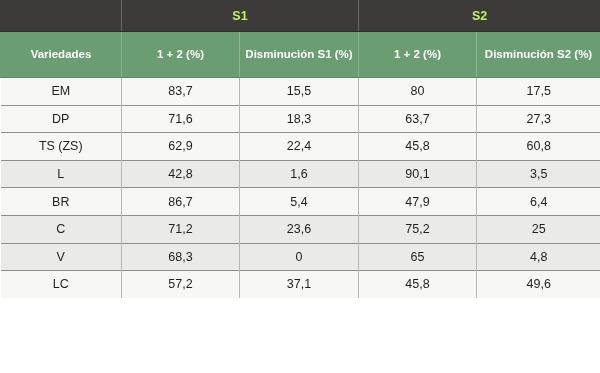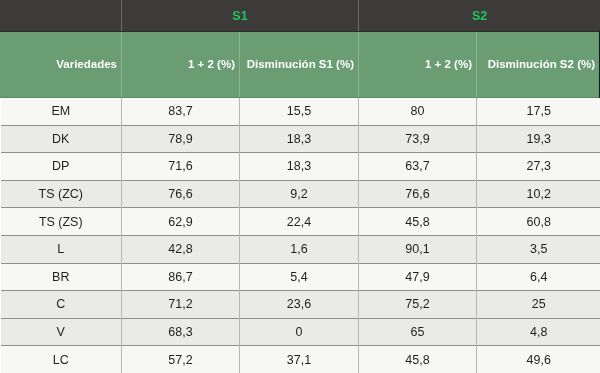--- a/index.html
+++ b/index.html
@@ -26,21 +26,21 @@
   }
   table.data-table col.c-var      { width: 121px; }
   table.data-table col.c-s1a      { width: 118px; }
   table.data-table col.c-s1b      { width: 119px; }
   table.data-table col.c-s2a      { width: 118px; }
   table.data-table col.c-s2b      { width: 124px; }
 
   
   tr.group-row > th {
     background: #3d3b39;
-    color: #22c55e;
+    color: #bef264;
     height: 30px;
     font-size: 12.5px;
     font-weight: bold;
     text-align: center;
     vertical-align: middle;
     padding: 0;
     border: 1px solid #3d3b39;
     border-bottom: 1px solid #2e2c2b;
   }
   tr.group-row > th.blank-cell {
@@ -52,35 +52,35 @@
     border-right: 1px solid #6e6b68;
   }
 
   
   tr.sub-row > th {
     background: #6b9d72;
     color: #ffffff;
     height: 45px;
     font-size: 11.5px;
     font-weight: bold;
-    text-align: right;
+    text-align: center;
     vertical-align: middle;
-    padding: 10px 4px;
+    padding: 0 4px;
     line-height: 1.25;
     border-left: 1px solid #8cb492;
     border-right: 1px solid #8cb492;
     border-top: 0;
     border-bottom: 1px solid #5c8a63;
     margin-top: 13px;
   }
   tr.sub-row > th.first-sub {
     border-left: 1px solid #6b9d72;
   }
   tr.sub-row > th.last-sub {
-    border-right: 3px solid #0f172a;
+    border-right: 1px solid #0f172a;
   }
 
   
   tbody tr td {
     height: 26.6px;
     font-size: 12.5px;
     color: #231f20;
     text-align: center;
     vertical-align: middle;
     padding: 0 4px;
@@ -125,40 +125,26 @@
       </tr>
     </thead>
     <tbody id="table-body">
         <tr class="row-odd">
           <td class="col-first">EM</td>
           <td>83,7</td>
           <td>15,5</td>
           <td>80</td>
           <td class="col-last">17,5</td>
         </tr>
-        <tr class="row-even">
-          <td class="col-first">DK</td>
-          <td>78,9</td>
-          <td>18,3</td>
-          <td>73,9</td>
-          <td class="col-last">19,3</td>
-        </tr>
         <tr class="row-odd">
           <td class="col-first">DP</td>
           <td>71,6</td>
           <td>18,3</td>
           <td>63,7</td>
           <td class="col-last">27,3</td>
-        </tr>
-        <tr class="row-even">
-          <td class="col-first">TS (ZC)</td>
-          <td>76,6</td>
-          <td>9,2</td>
-          <td>76,6</td>
-          <td class="col-last">10,2</td>
         </tr>
         <tr class="row-odd">
           <td class="col-first">TS (ZS)</td>
           <td>62,9</td>
           <td>22,4</td>
           <td>45,8</td>
           <td class="col-last">60,8</td>
         </tr>
         <tr class="row-even">
           <td class="col-first">L</td>

